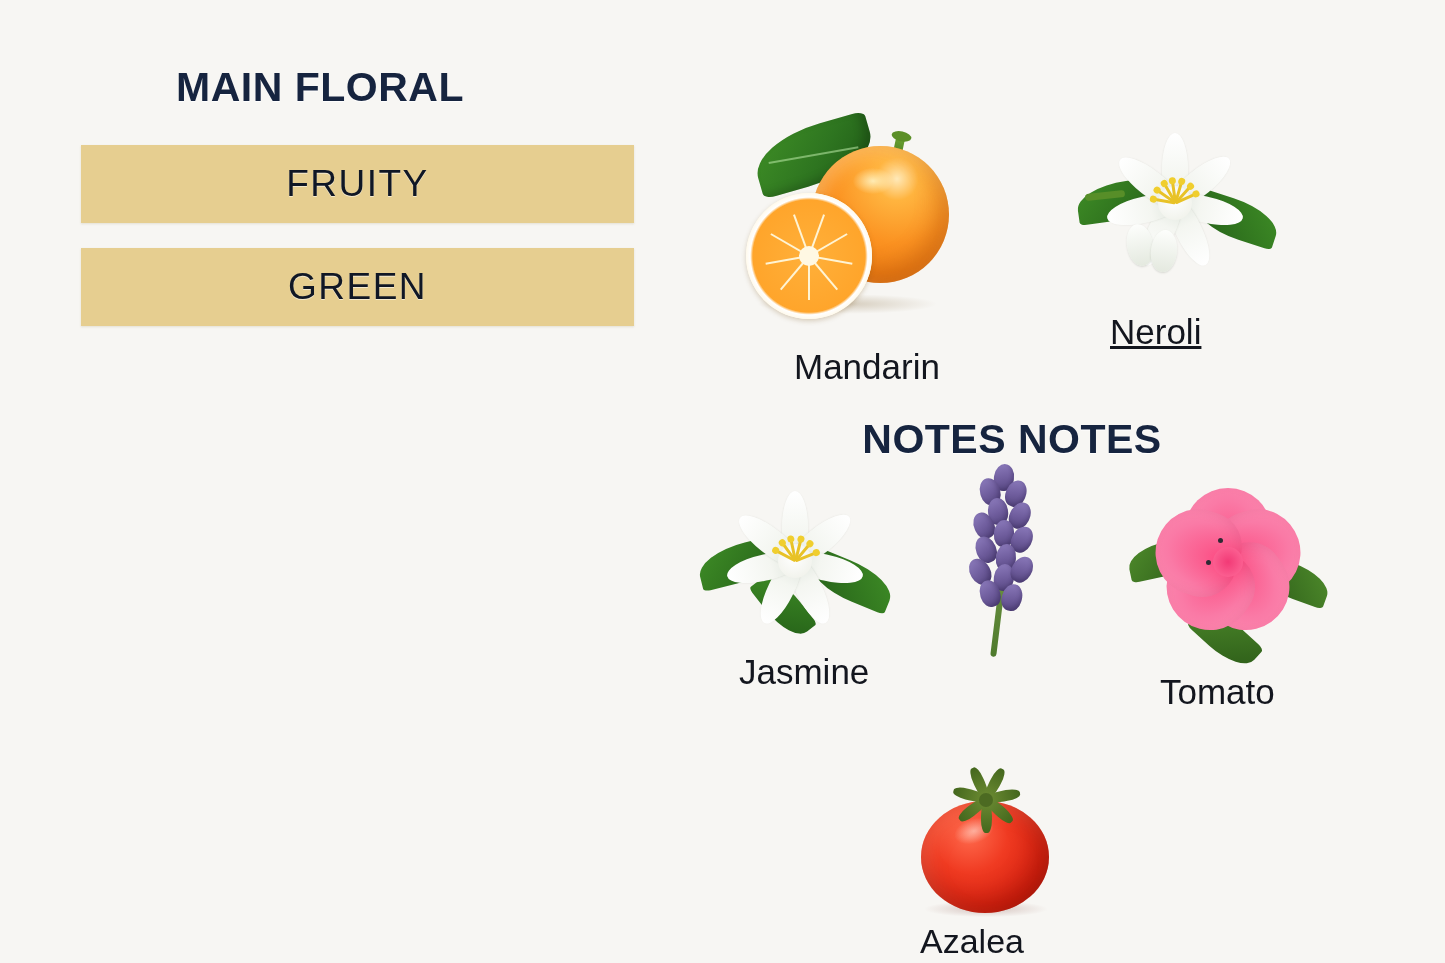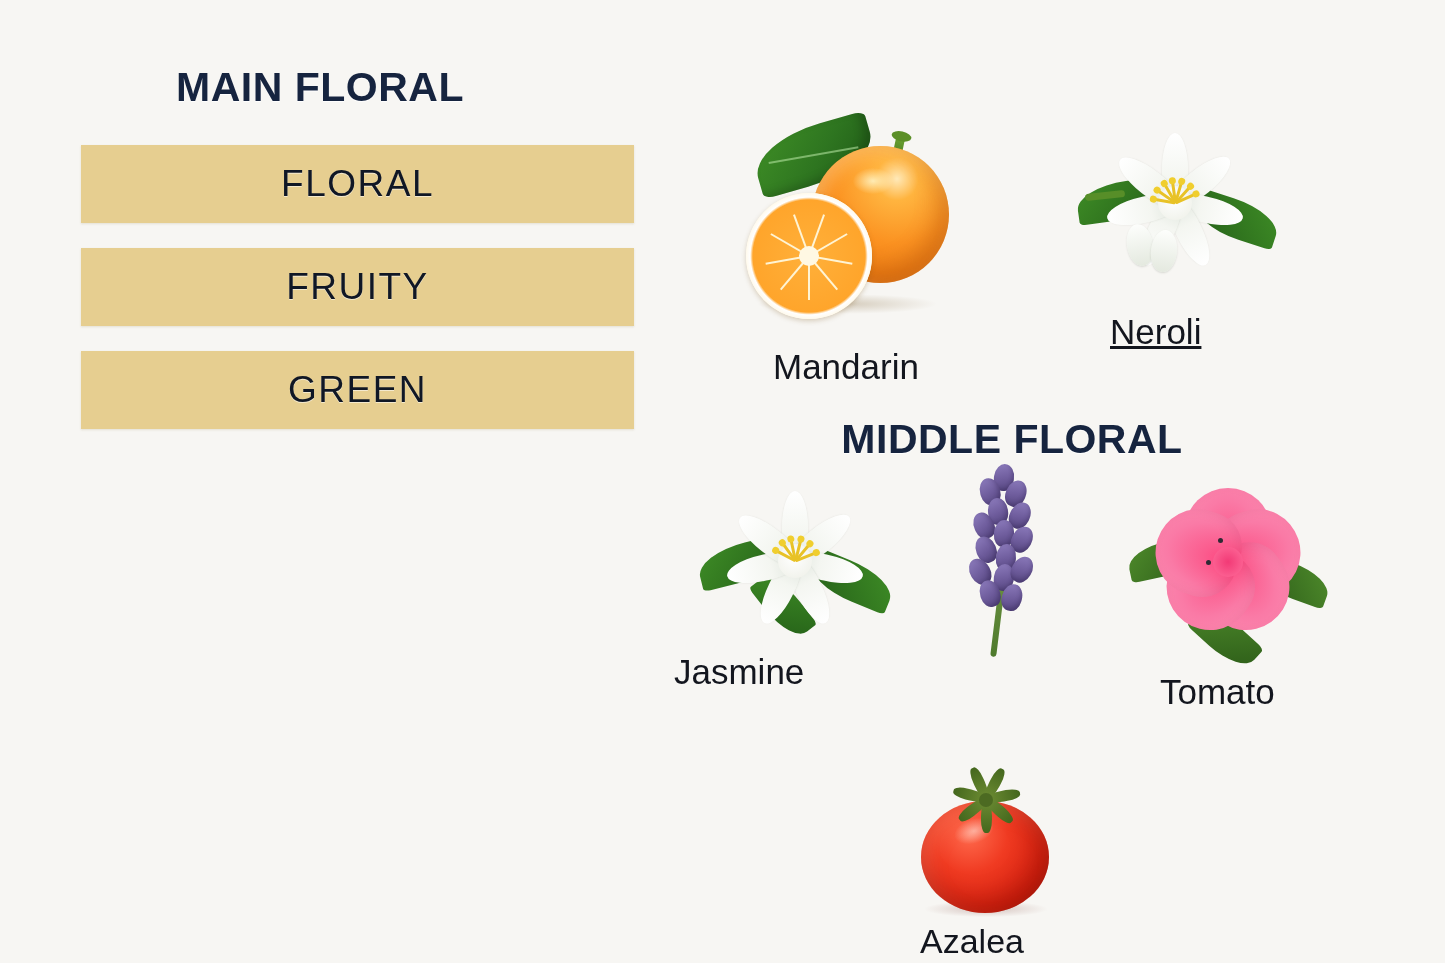--- a/index.html
+++ b/index.html
@@ -43,23 +43,23 @@
     text-shadow:0 1px 0 rgba(255,255,255,.55);
   }
 
   
   .note-label{
     position:absolute;
     font-size:35px;
     color:#13161E;
     white-space:nowrap;
   }
-  #label-mandarin{ left:773px; top:347px; }
+  #label-mandarin{ left:794px; top:347px; }
   #label-neroli  { left:1110px; top:312px;text-decoration:underline; }
-  #label-jasmine { left:674px; top:652px; }
+  #label-jasmine { left:739px; top:652px; }
   #label-lavender{ left:938px; top:652px; }
   #label-azalea  { left:1160px; top:672px; }
   #label-tomato  { left:920px; top:922px; font-size:34px; }
 
   
   .art{ position:absolute; }
 
   
   #art-mandarin{ left:742px; top:108px; width:215px; height:225px; }
   .mand-shadow{
@@ -221,23 +221,20 @@
 </style>
 </head>
 <body>
 
 <div id="stage">
 
   <div class="section-title" id="title-main-accords">MAIN FLORAL</div>
 
   <div id="accords">
 
-    <div class="accord-bar">
-      <span class="accord-label">FLORAL</span>
-    </div>
 
 
     <div class="accord-bar">
       <span class="accord-label">FRUITY</span>
     </div>
 
 
     <div class="accord-bar">
       <span class="accord-label">GREEN</span>
     </div>
@@ -285,21 +282,21 @@
     <div class="nl-stamen" style="transform:rotate(16deg)"></div>
     <div class="nl-stamen" style="transform:rotate(42deg)"></div>
     <div class="nl-stamen" style="transform:rotate(66deg)"></div>
     <div class="nl-stamen" style="transform:rotate(-80deg)"></div>
     <div class="nl-bud b1"></div>
     <div class="nl-bud b2"></div>
   </div>
 
   <div class="note-label" id="label-neroli">Neroli</div>
 
-  <div class="section-title" id="title-middle-notes">MIDDLE FLORAL</div>
+  <div class="section-title" id="title-middle-notes">NOTES NOTES</div>
 
   <div class="art" id="art-jasmine">
     <div class="nl-leaf l1" style="left:-4px;top:66px;transform:rotate(-14deg)"></div>
     <div class="nl-leaf l2" style="right:-6px;top:84px;transform:rotate(22deg) scaleX(-1)"></div>
     <div class="nl-leaf" style="left:46px;top:112px;width:70px;height:32px;transform:rotate(52deg)"></div>
     <div class="nl-petal" style="transform:rotate(0deg)"></div>
     <div class="nl-petal" style="transform:rotate(51deg)"></div>
     <div class="nl-petal" style="transform:rotate(103deg)"></div>
     <div class="nl-petal" style="transform:rotate(154deg)"></div>
     <div class="nl-petal" style="transform:rotate(206deg)"></div>

